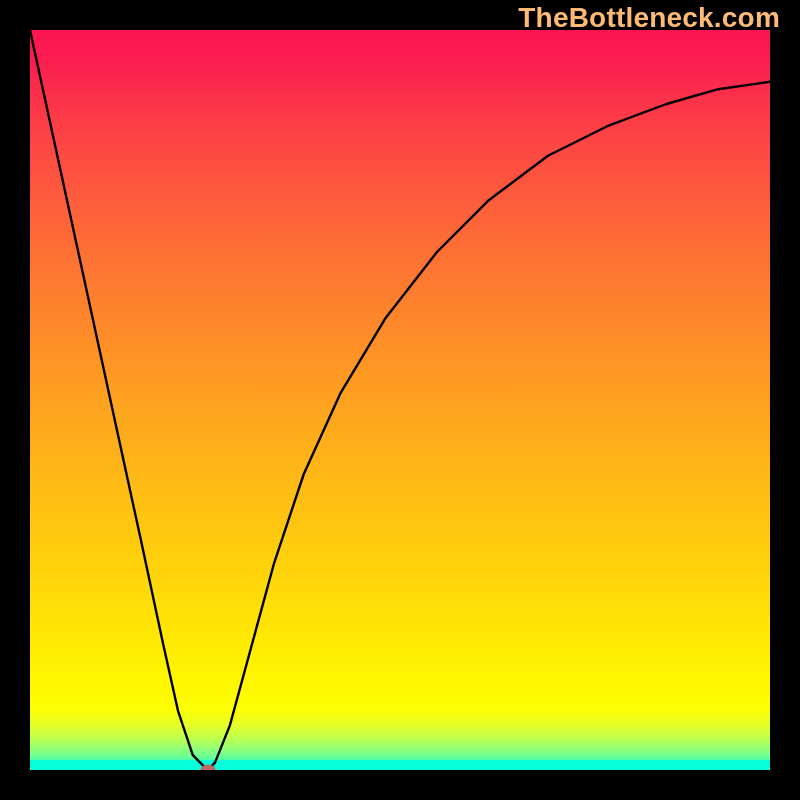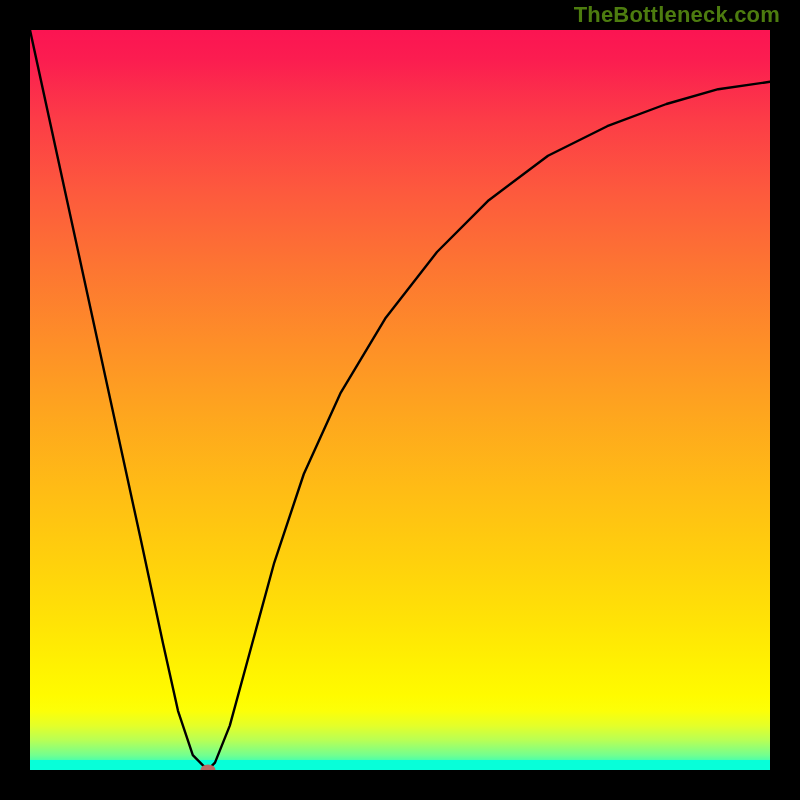--- a/index.html
+++ b/index.html
@@ -15,23 +15,23 @@
     width: 800px;
     height: 800px;
     background: #000;
     box-sizing: border-box;
   }
   .watermark {
     position: absolute;
     top: 2px;
     right: 20px;
     font-family: Arial, Helvetica, sans-serif;
-    font-size: 22px;
+    font-size: 28px;
     font-weight: 600;
-    color: #4d7c0f;
+    color: #fdba74;
     letter-spacing: 0.2px;
   }
   .plot {
     position: absolute;
     left: 30px;
     top: 30px;
     width: 740px;
     height: 740px;
     overflow: hidden;
   }

